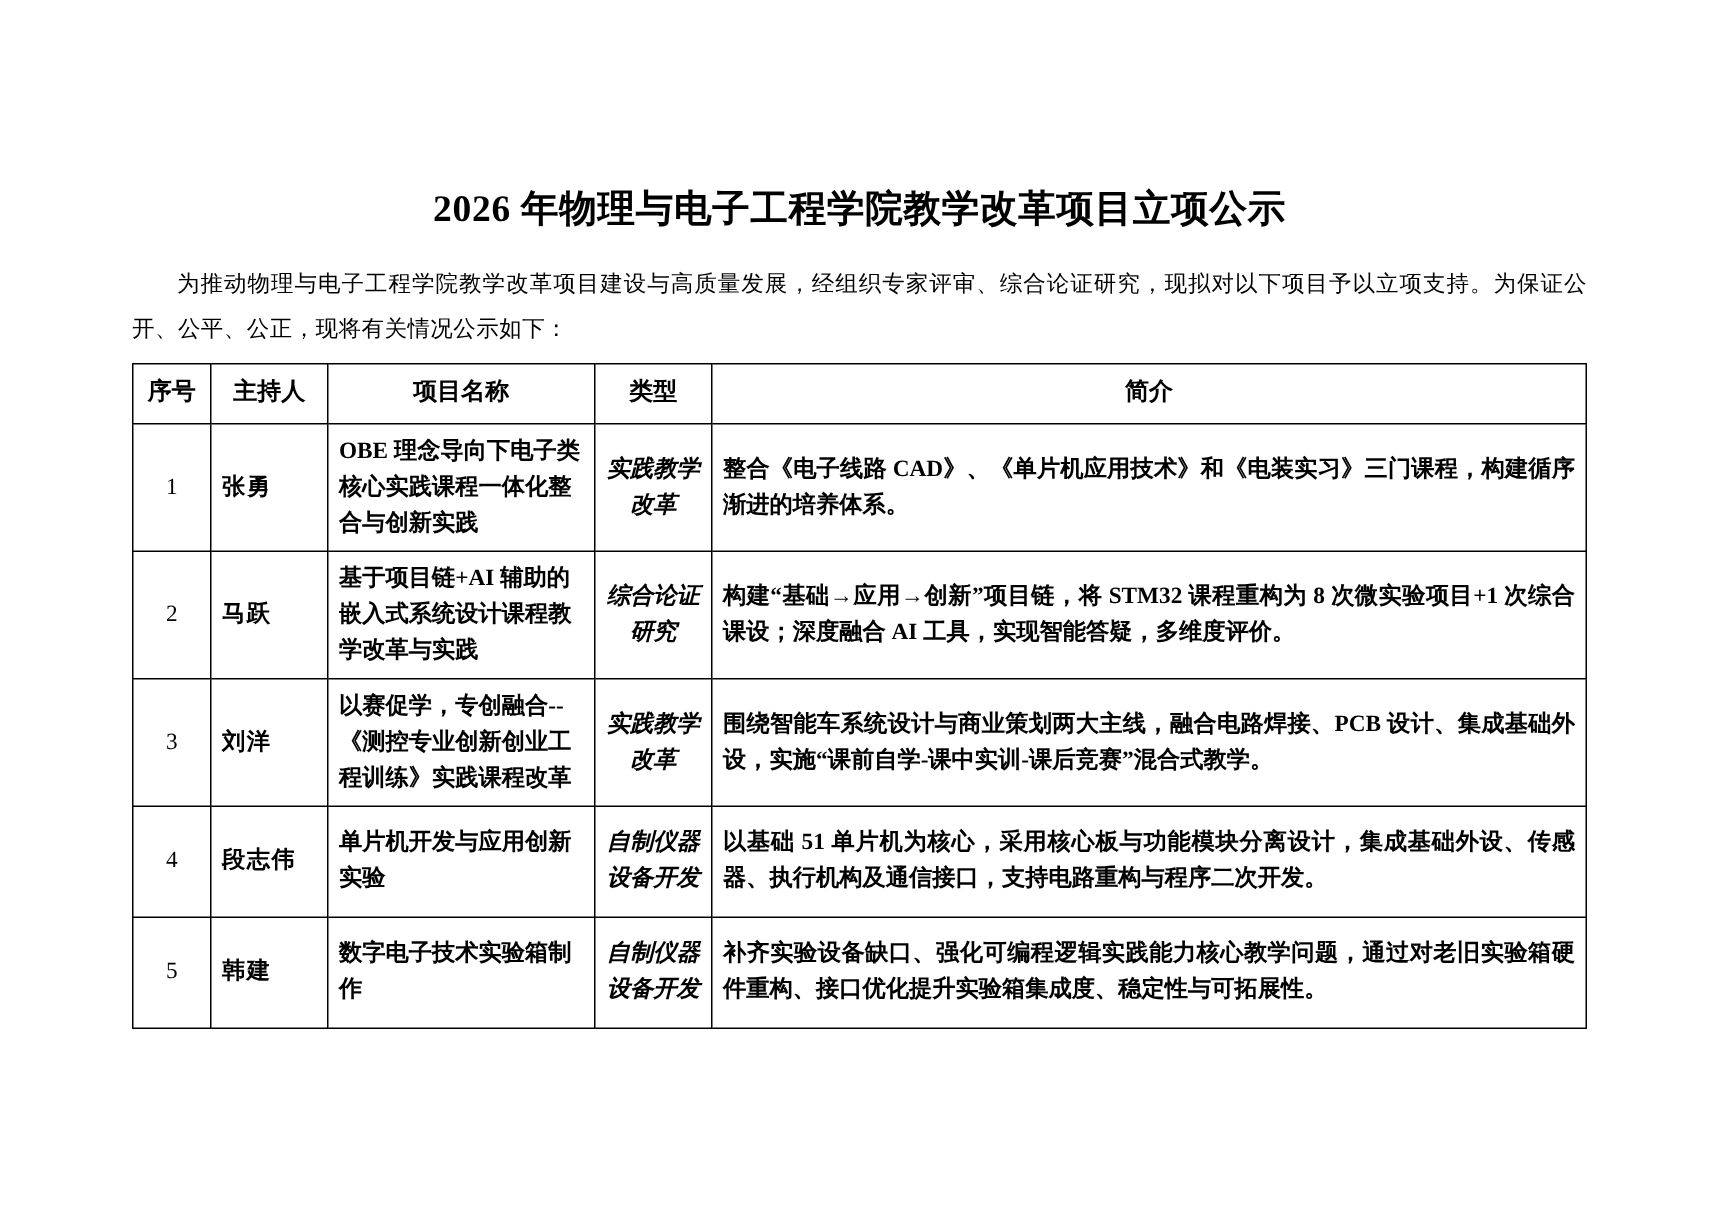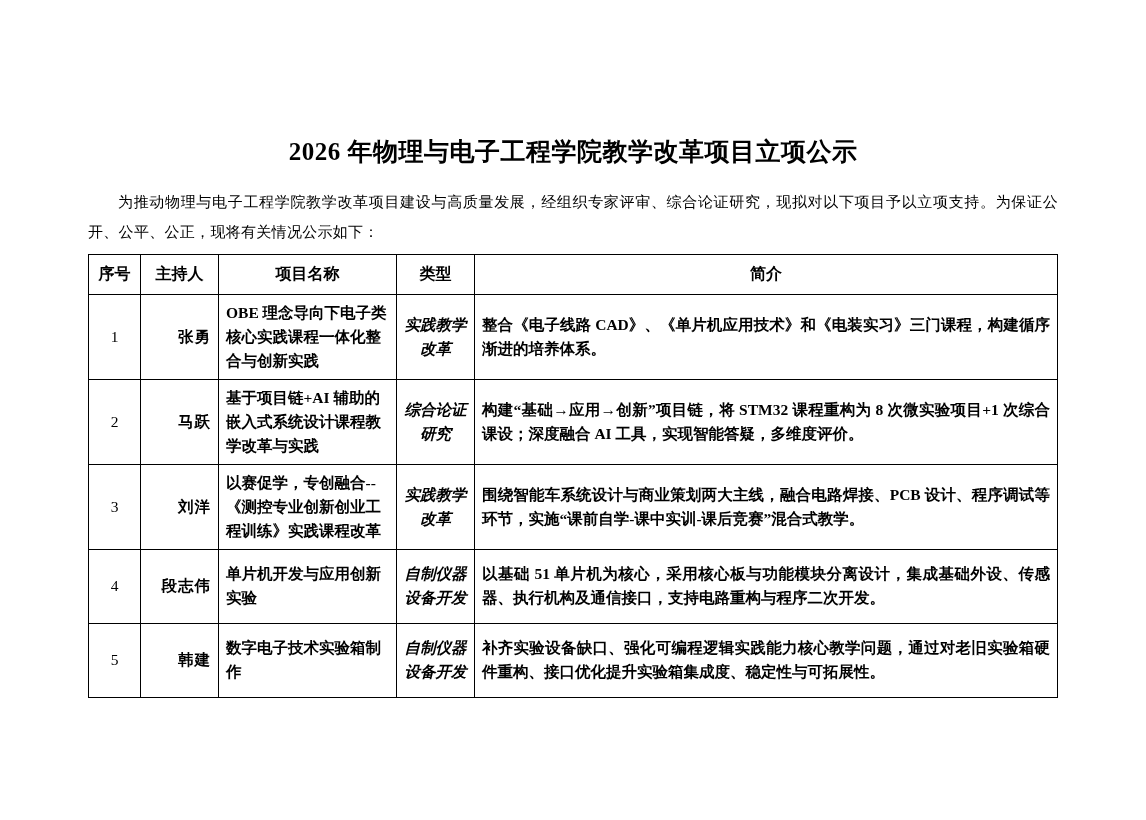--- a/index.html
+++ b/index.html
@@ -12,21 +12,21 @@
     background: #ffffff;
     font-family: "Liberation Serif", "DejaVu Serif", serif;
     color: #000000;
     overflow: hidden;
   }
   .page {
     width: 1146px;
     height: 752px;
     position: relative;
     box-sizing: border-box;
-    padding: 16px 88px;
+    padding: 4px 88px;
   }
   .doc-title {
     text-align: center;
     font-size: 25px;
     font-weight: bold;
     letter-spacing: 0.5px;
     margin: 0;
     padding-top: 118px;
     line-height: 1.4;
     font-family: "Liberation Serif", "DejaVu Serif", serif;
@@ -64,21 +64,21 @@
   .col-host  { width: 78px;  }
   .col-name  { width: 178px; }
   .col-type  { width: 78px;  }
   .col-desc  { width: auto;  }
 
   td.c-seq {
     text-align: center;
     font-size: 16px;
   }
   td.c-host {
-    text-align: right;
+    text-align: left;
     font-weight: bold;
     font-size: 16.5px;
     letter-spacing: 1px;
   }
   td.c-name {
     text-align: left;
     font-weight: bold;
     font-size: 15px;
     line-height: 1.6;
   }
@@ -143,21 +143,21 @@
         <td class="c-host">马跃</td>
         <td class="c-name">基于项目链+AI 辅助的嵌入式系统设计课程教学改革与实践</td>
         <td class="c-type">综合论证研究</td>
         <td class="c-desc">构建“基础→应用→创新”项目链，将 STM32 课程重构为 8 次微实验项目+1 次综合课设；深度融合 AI 工具，实现智能答疑，多维度评价。</td>
       </tr>
       <tr class="row-h3">
         <td class="c-seq">3</td>
         <td class="c-host">刘洋</td>
         <td class="c-name">以赛促学，专创融合--《测控专业创新创业工程训练》实践课程改革</td>
         <td class="c-type">实践教学改革</td>
-        <td class="c-desc">围绕智能车系统设计与商业策划两大主线，融合电路焊接、PCB 设计、程序调试等环节，实施“课前自学-课中实训-课后竞赛”混合式教学。</td>
+        <td class="c-desc">围绕智能车系统设计与商业策划两大主线，融合电路焊接、PCB 设计、集成基础外设，实施“课前自学-课中实训-课后竞赛”混合式教学。</td>
       </tr>
       <tr class="row-h4">
         <td class="c-seq">4</td>
         <td class="c-host">段志伟</td>
         <td class="c-name">单片机开发与应用创新实验</td>
         <td class="c-type">自制仪器设备开发</td>
         <td class="c-desc">以基础 51 单片机为核心，采用核心板与功能模块分离设计，集成基础外设、传感器、执行机构及通信接口，支持电路重构与程序二次开发。</td>
       </tr>
       <tr class="row-h5">
         <td class="c-seq">5</td>

